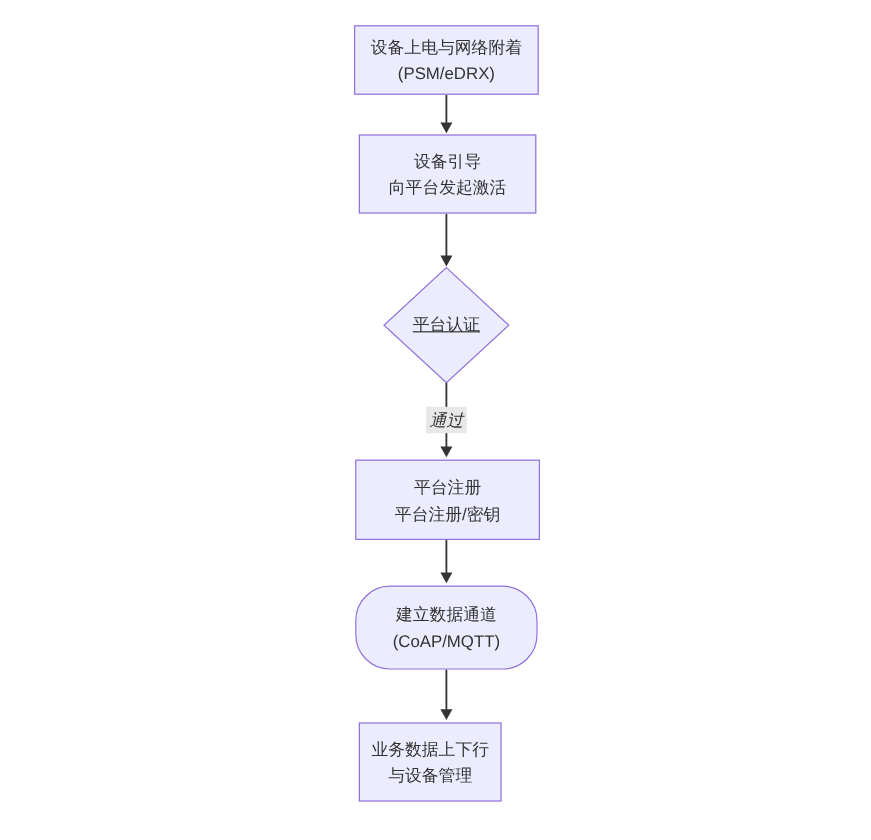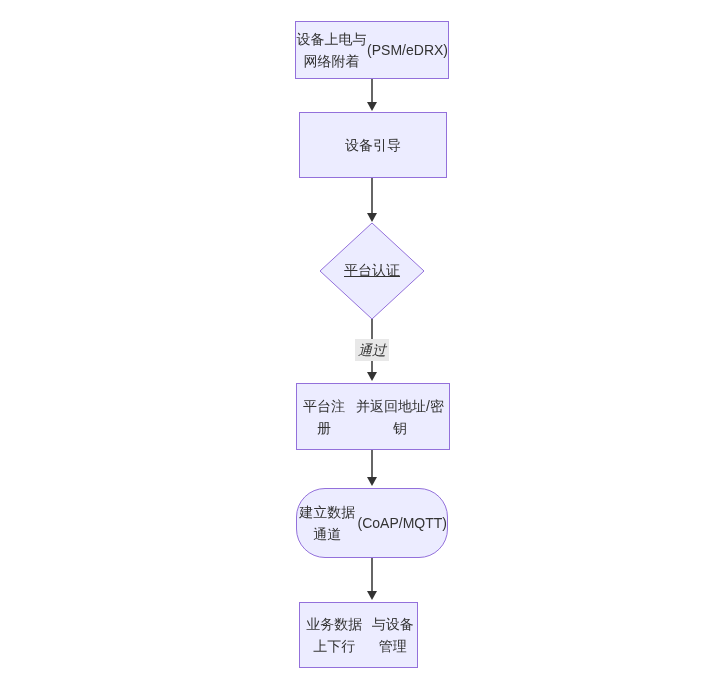--- a/index.html
+++ b/index.html
@@ -39,21 +39,21 @@
   .diamond {
     fill: var(--node-fill);
     stroke: var(--node-border);
     stroke-width: 1;
   }
   .node {
     position: absolute;
     background: var(--node-fill);
     border: 1px solid var(--node-border);
     display: flex;
-    flex-direction: row;
+    flex-direction: column;
     align-items: center;
     justify-content: center;
     color: var(--text-color);
     font-size: 14px;
     line-height: 22px;
     text-align: center;
   }
   .diamond-label {
     position: absolute;
     color: var(--text-color);
@@ -96,29 +96,30 @@
     <polygon class="arrow" points="367,591 377,591 372,600"></polygon>
   </svg>
 
   <div class="node" style="left:295px; top:21px; width:154px; height:58px;">
     <div>设备上电与网络附着</div>
     <div>(PSM/eDRX)</div>
   </div>
 
   <div class="node" style="left:299px; top:112px; width:148px; height:66px;">
     <div>设备引导</div>
+    <div>向平台发起激活</div>
   </div>
 
   <div class="diamond-label" style="left:320px; top:262px; width:104px;">平台认证</div>
 
   <div class="edge-label" style="left:355px; top:339px; width:34px; height:22px;">通过</div>
 
   <div class="node" style="left:296px; top:383px; width:154px; height:67px;">
     <div>平台注册</div>
-    <div>并返回地址/密钥</div>
+    <div>平台注册/密钥</div>
   </div>
 
   <div class="node" style="left:296px; top:488px; width:152px; height:70px;border-radius:29px;">
     <div>建立数据通道</div>
     <div>(CoAP/MQTT)</div>
   </div>
 
   <div class="node" style="left:299px; top:602px; width:119px; height:66px;">
     <div>业务数据上下行</div>
     <div>与设备管理</div>

